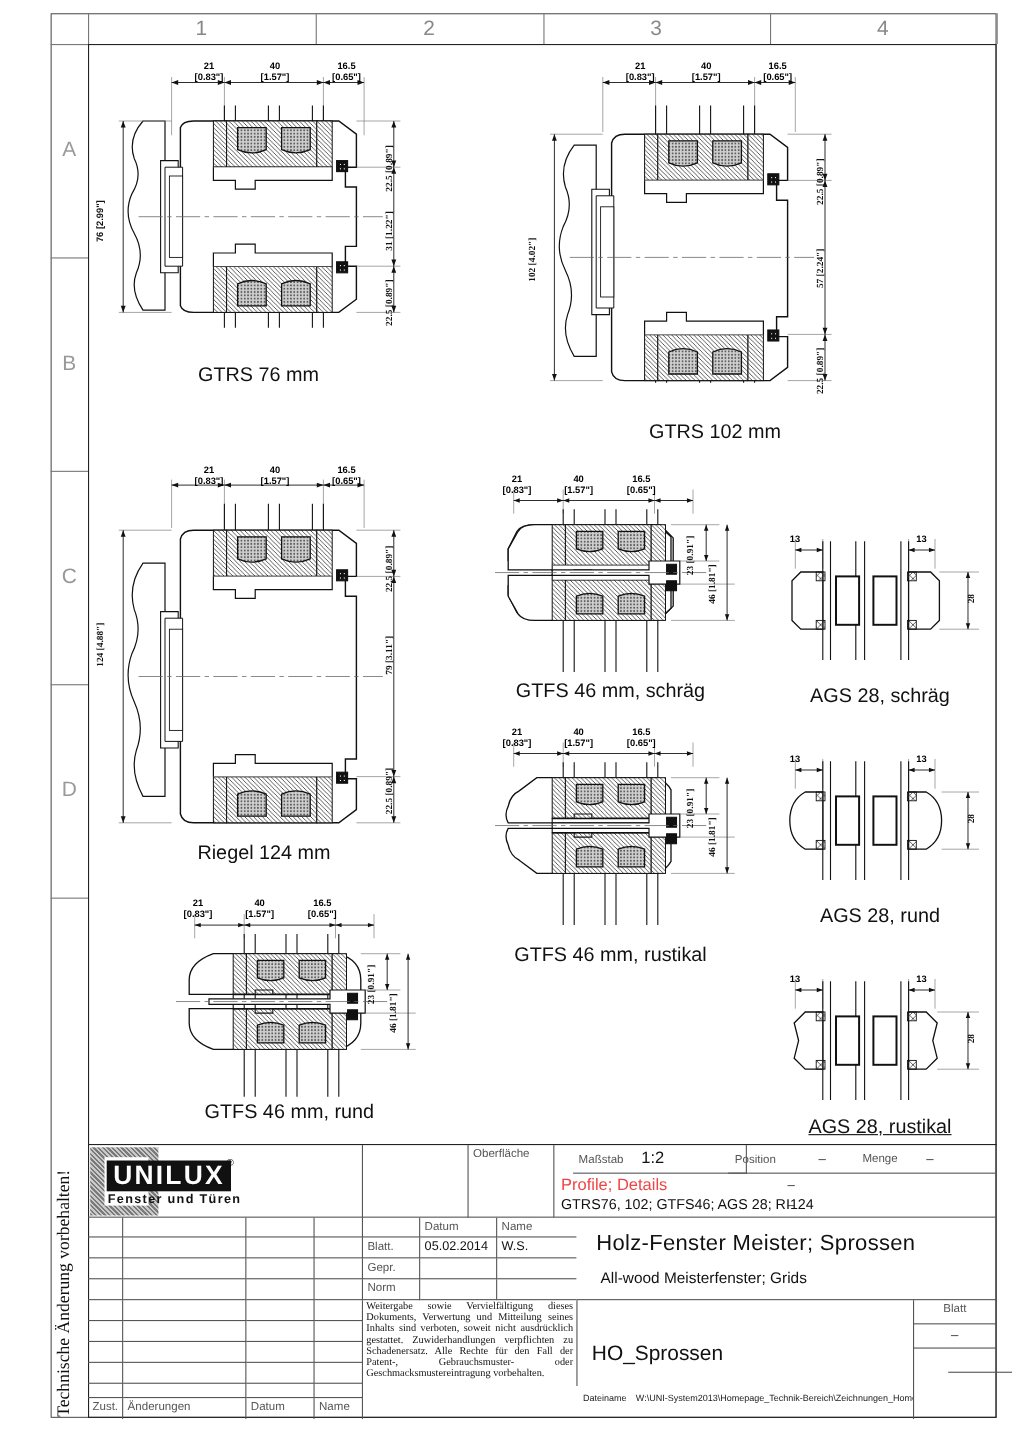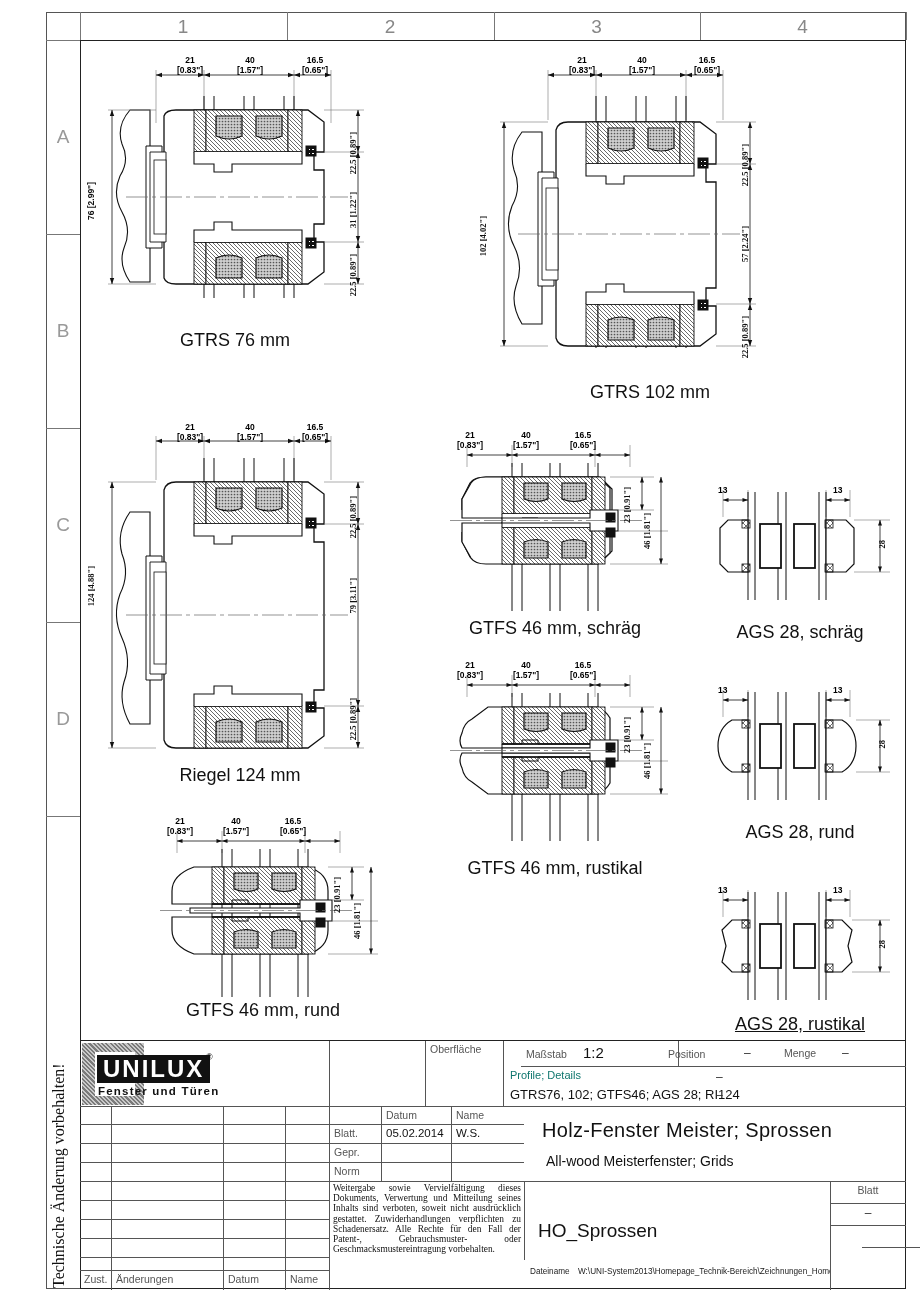--- a/index.html
+++ b/index.html
@@ -1046,21 +1046,21 @@
       <span style="position:absolute;left:62px;top:3px;font-size:15px;color:#111;">1:2</span>
     </div>
     <div class="tbcell" style="left:582px;top:0;width:244px;height:26px;border-right:none;">
       <span class="lbl" style="position:absolute;left:6px;top:7px;">Position</span>
       <span style="position:absolute;left:82px;top:5px;font-size:12px;">–</span>
       <span class="lbl" style="position:absolute;left:122px;top:6px;">Menge</span>
       <span style="position:absolute;left:180px;top:5px;font-size:12px;">–</span>
     </div>
 
     <div class="tbcell" style="left:424px;top:26px;width:402px;height:40px;border-right:none;">
-      <span style="position:absolute;left:6px;top:2px;font-size:11px;color:#0f766e;">Profile; Details</span>
+      <span style="position:absolute;left:6px;top:2px;font-size:15px;color:#ef4444;">Profile; Details</span>
       <span style="position:absolute;left:6px;top:20px;font-size:13px;color:#111;">GTRS76, 102; GTFS46; AGS 28; RI124</span>
       <span style="position:absolute;left:212px;top:3px;font-size:12px;">–</span>
       <span style="position:absolute;left:212px;top:21px;font-size:12px;">–</span>
     </div>
 
     <div class="tbcell pad" style="left:0;top:66px;width:32px;height:18px;"></div>
     <div class="tbcell pad" style="left:32px;top:66px;width:112px;height:18px;"></div>
     <div class="tbcell pad" style="left:144px;top:66px;width:62px;height:18px;"></div>
     <div class="tbcell pad" style="left:206px;top:66px;width:44px;height:18px;"></div>
 

